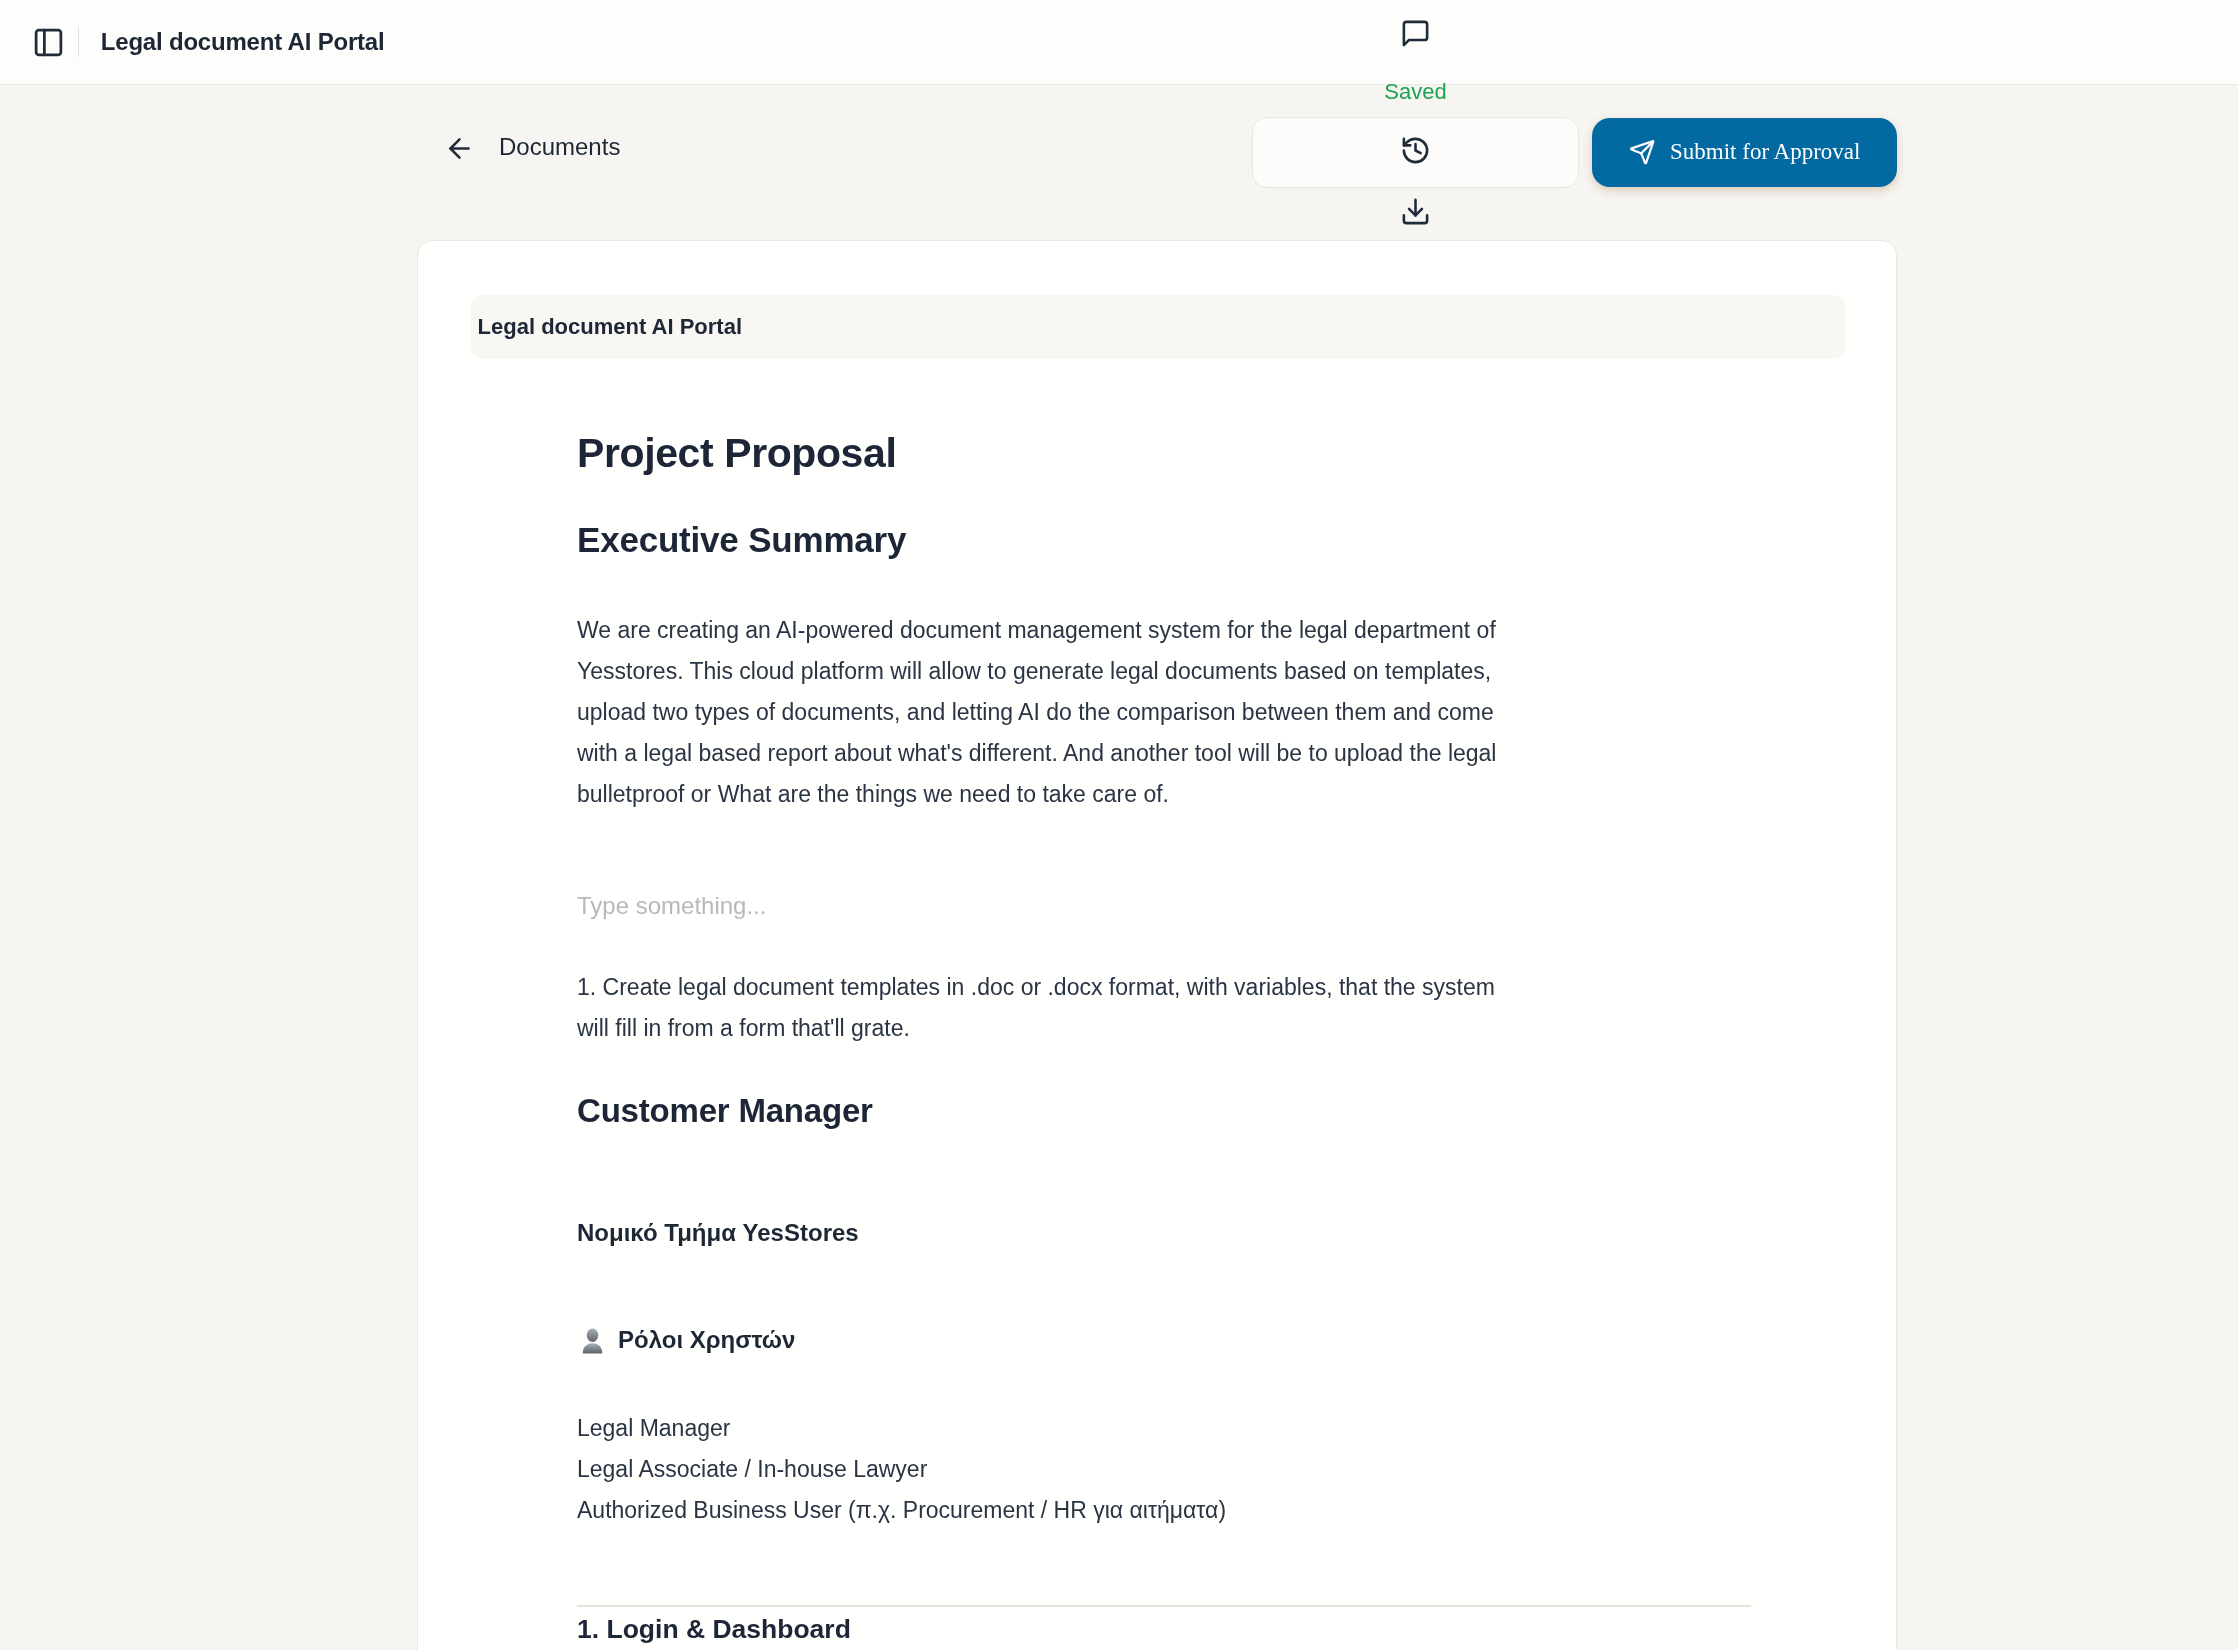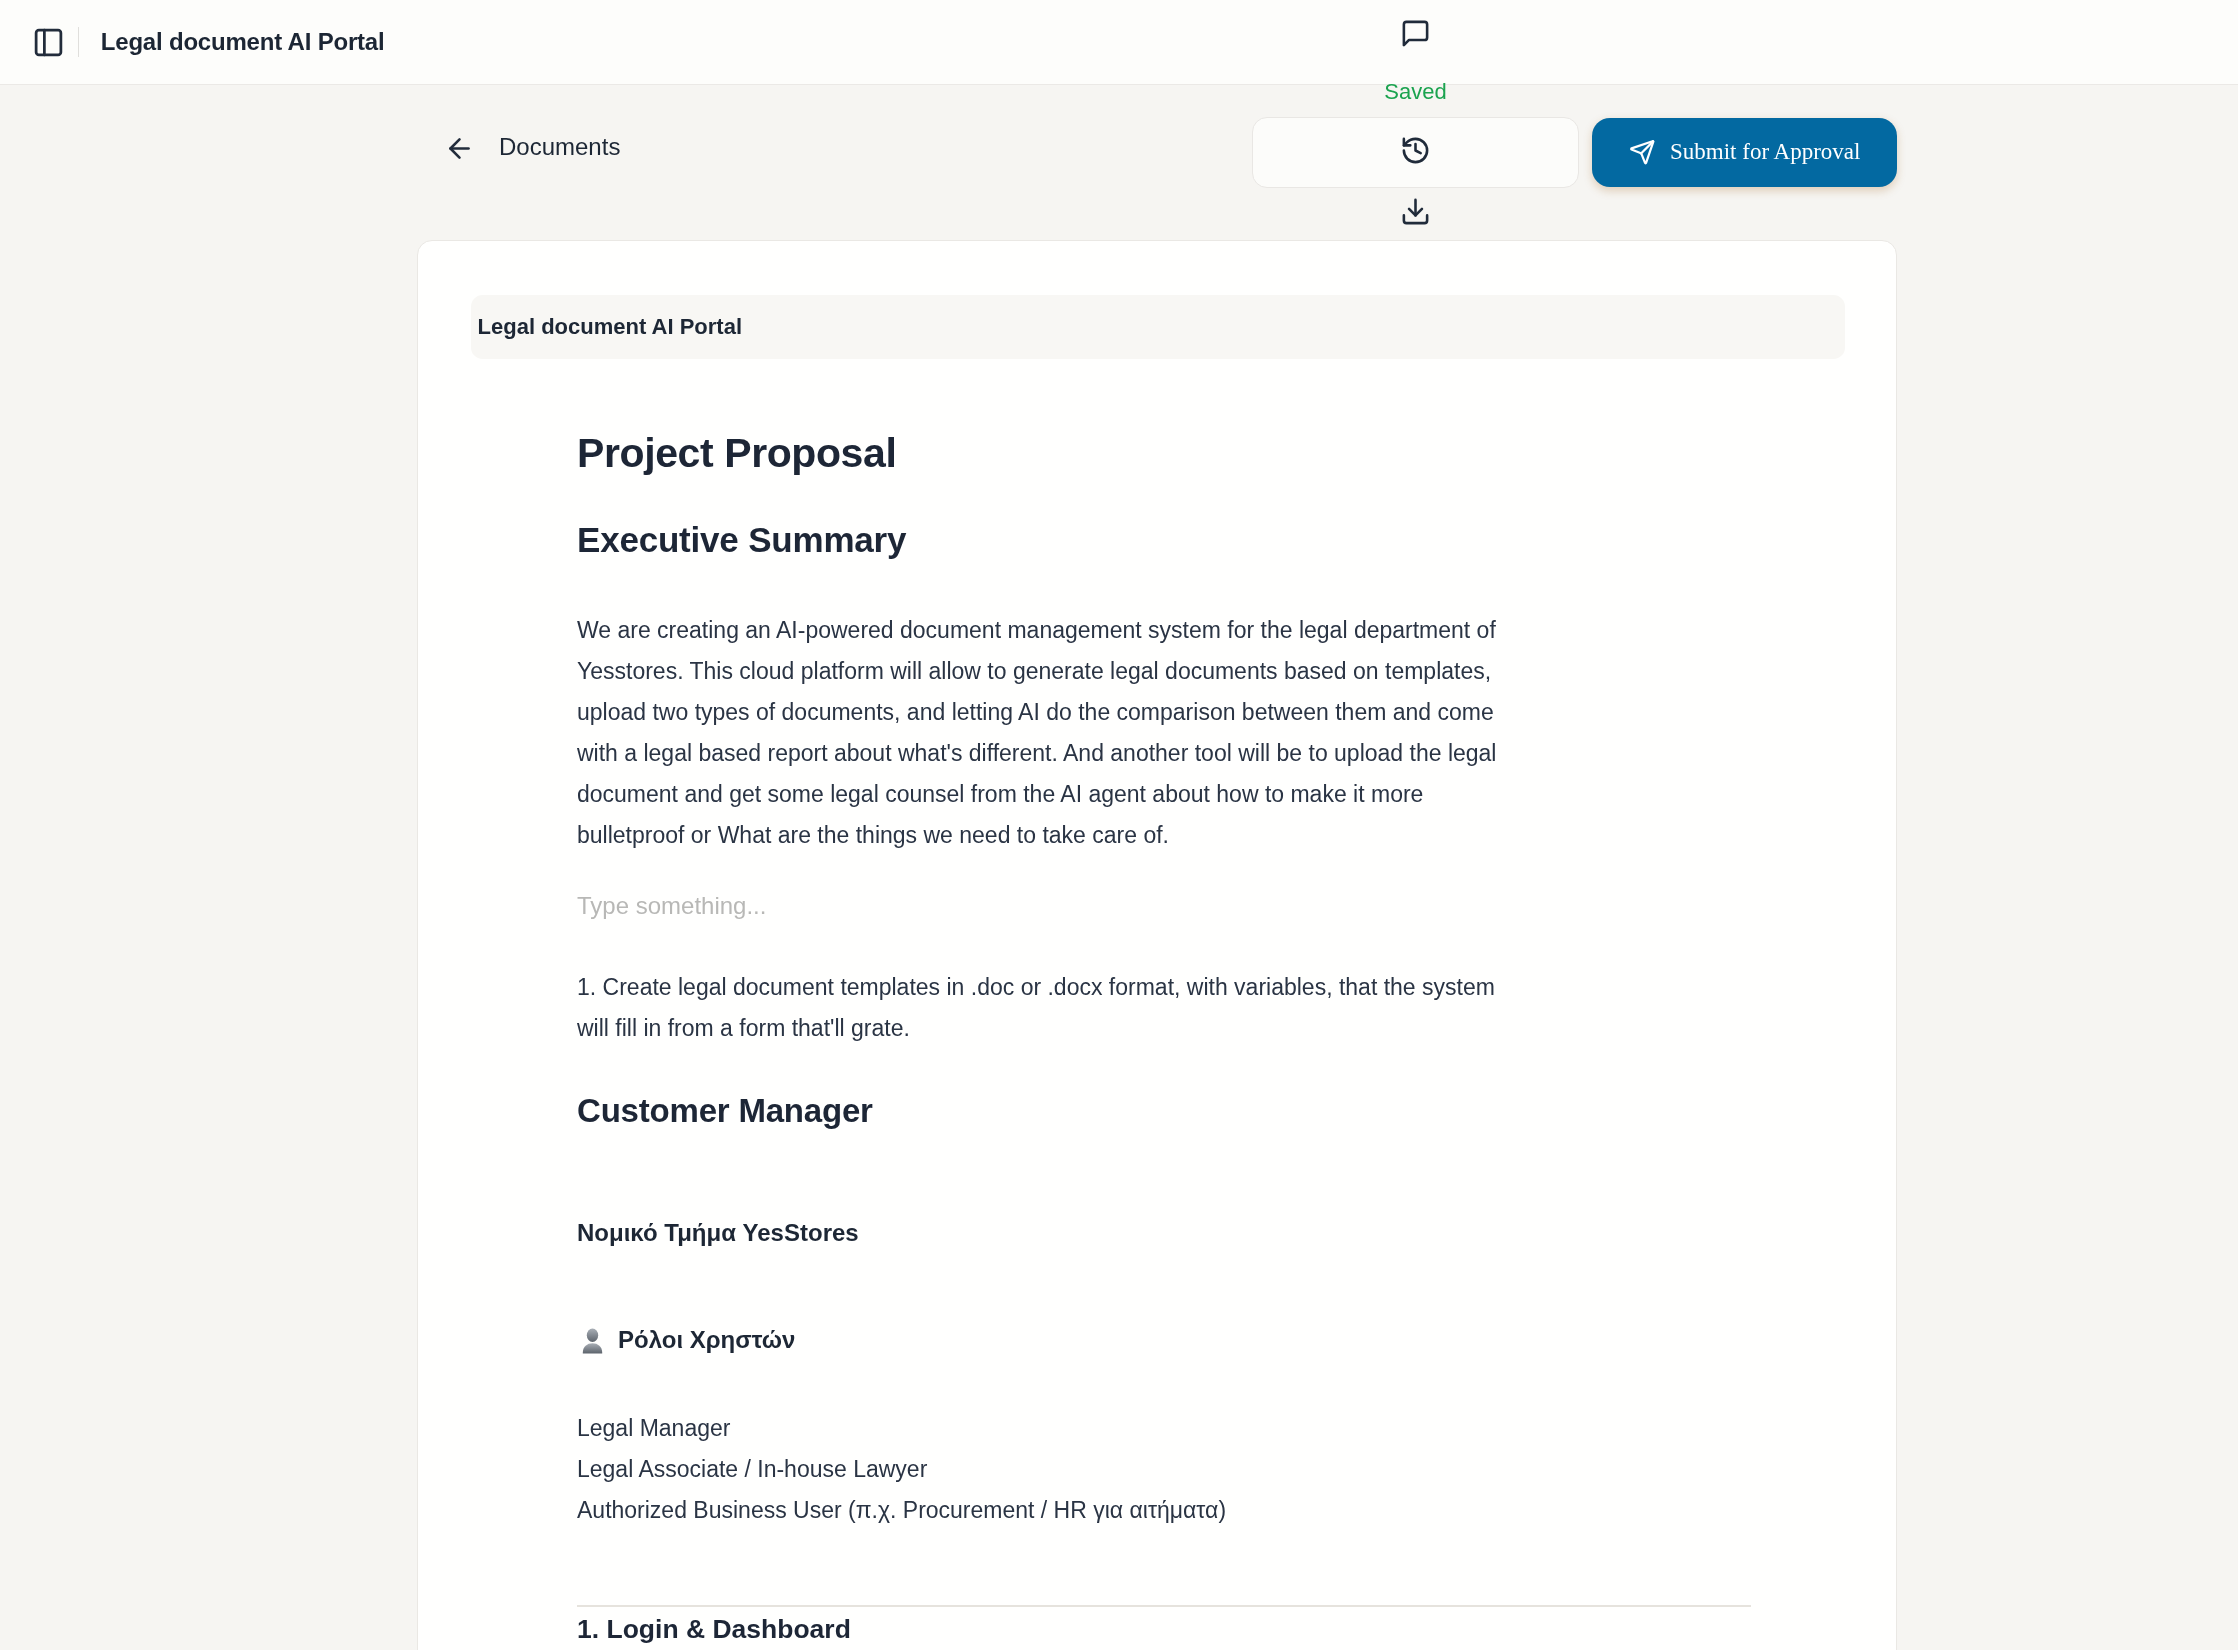--- a/index.html
+++ b/index.html
@@ -194,21 +194,20 @@
   <div class="doc">
     <div class="doc-title">Project Proposal</div>
 
     <div class="h2 exec">Executive Summary</div>
 
     <div class="body-lines exec-para">
       <div>We are creating an AI-powered document management system for the legal department of</div>
       <div>Yesstores. This cloud platform will allow to generate legal documents based on templates,</div>
       <div>upload two types of documents, and letting AI do the comparison between them and come</div>
       <div>with a legal based report about what's different. And another tool will be to upload the legal</div>
-      <div>document and get some legal counsel from the AI agent about how to make it more</div>
       <div>bulletproof or What are the things we need to take care of.</div>
     </div>
 
     <div class="placeholder-line">Type something...</div>
 
     <div class="body-lines item1">
       <div>1. Create legal document templates in .doc or .docx format, with variables, that the system</div>
       <div>will fill in from a form that'll grate.</div>
     </div>
 

